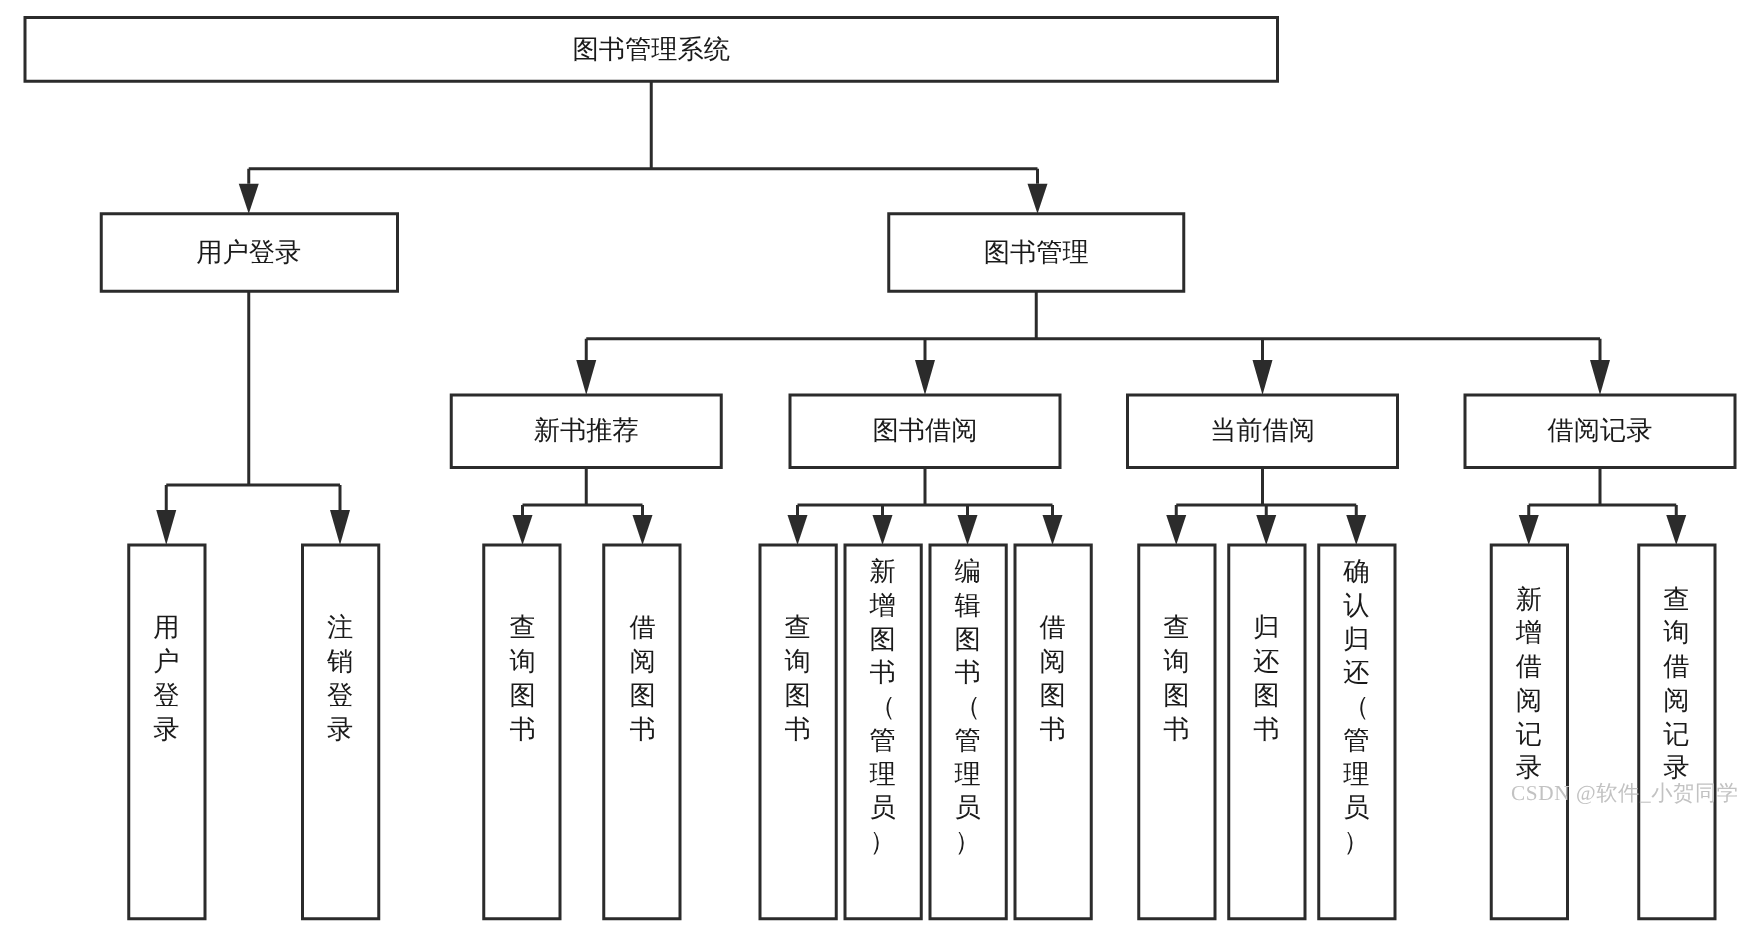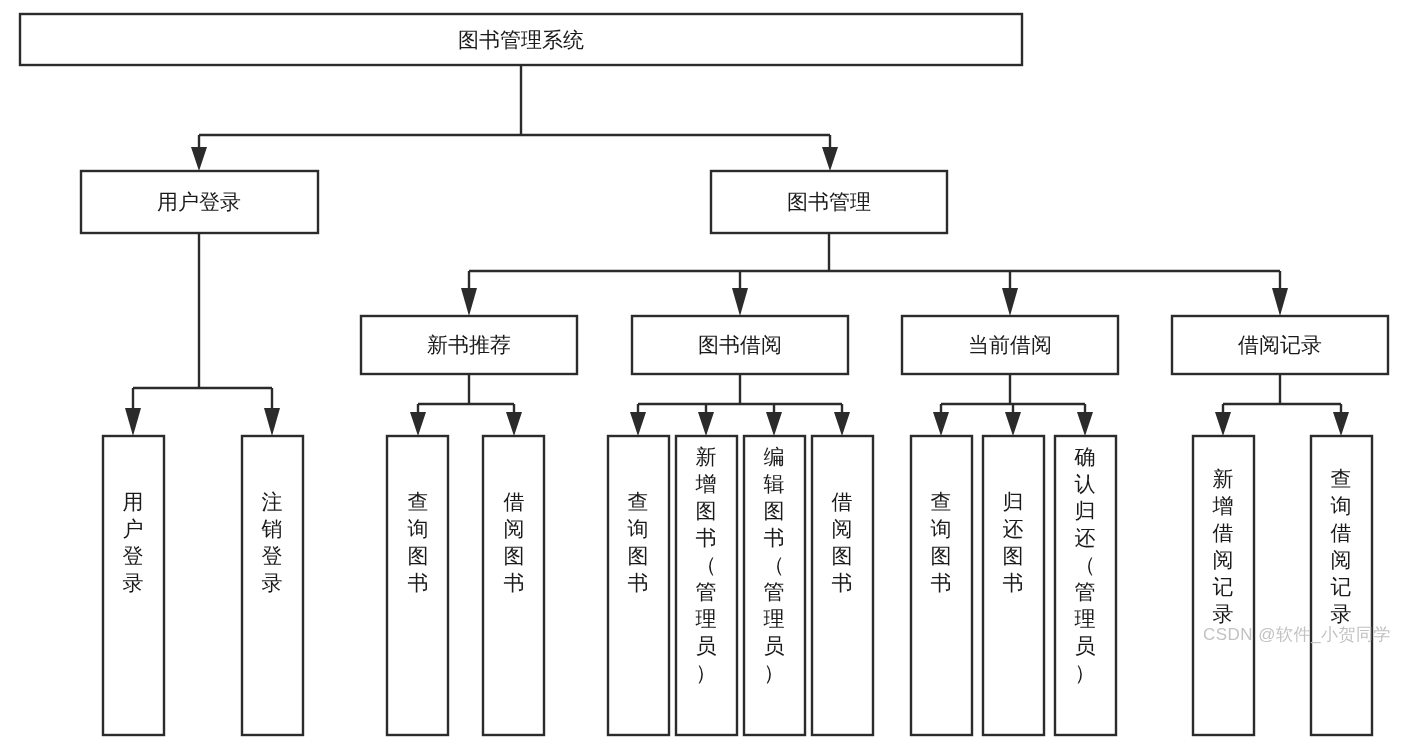--- a/index.html
+++ b/index.html
@@ -53,21 +53,21 @@
   .arrow-head {
     fill: #2b2b2b;
     stroke: none;
   }
   .watermark {
     position: absolute;
     right: 14px;
     bottom: 4px;
     color: #c2c2c2;
     font-size: 17px;
-    font-family: Liberation Sans, sans-serif;
+    font-family: Liberation Serif, serif;
     letter-spacing: 0.5px;
     white-space: nowrap;
     user-select: none;
   }
 </style>
 </head>
 <body>
 
 <div id="diagram-root">
 

